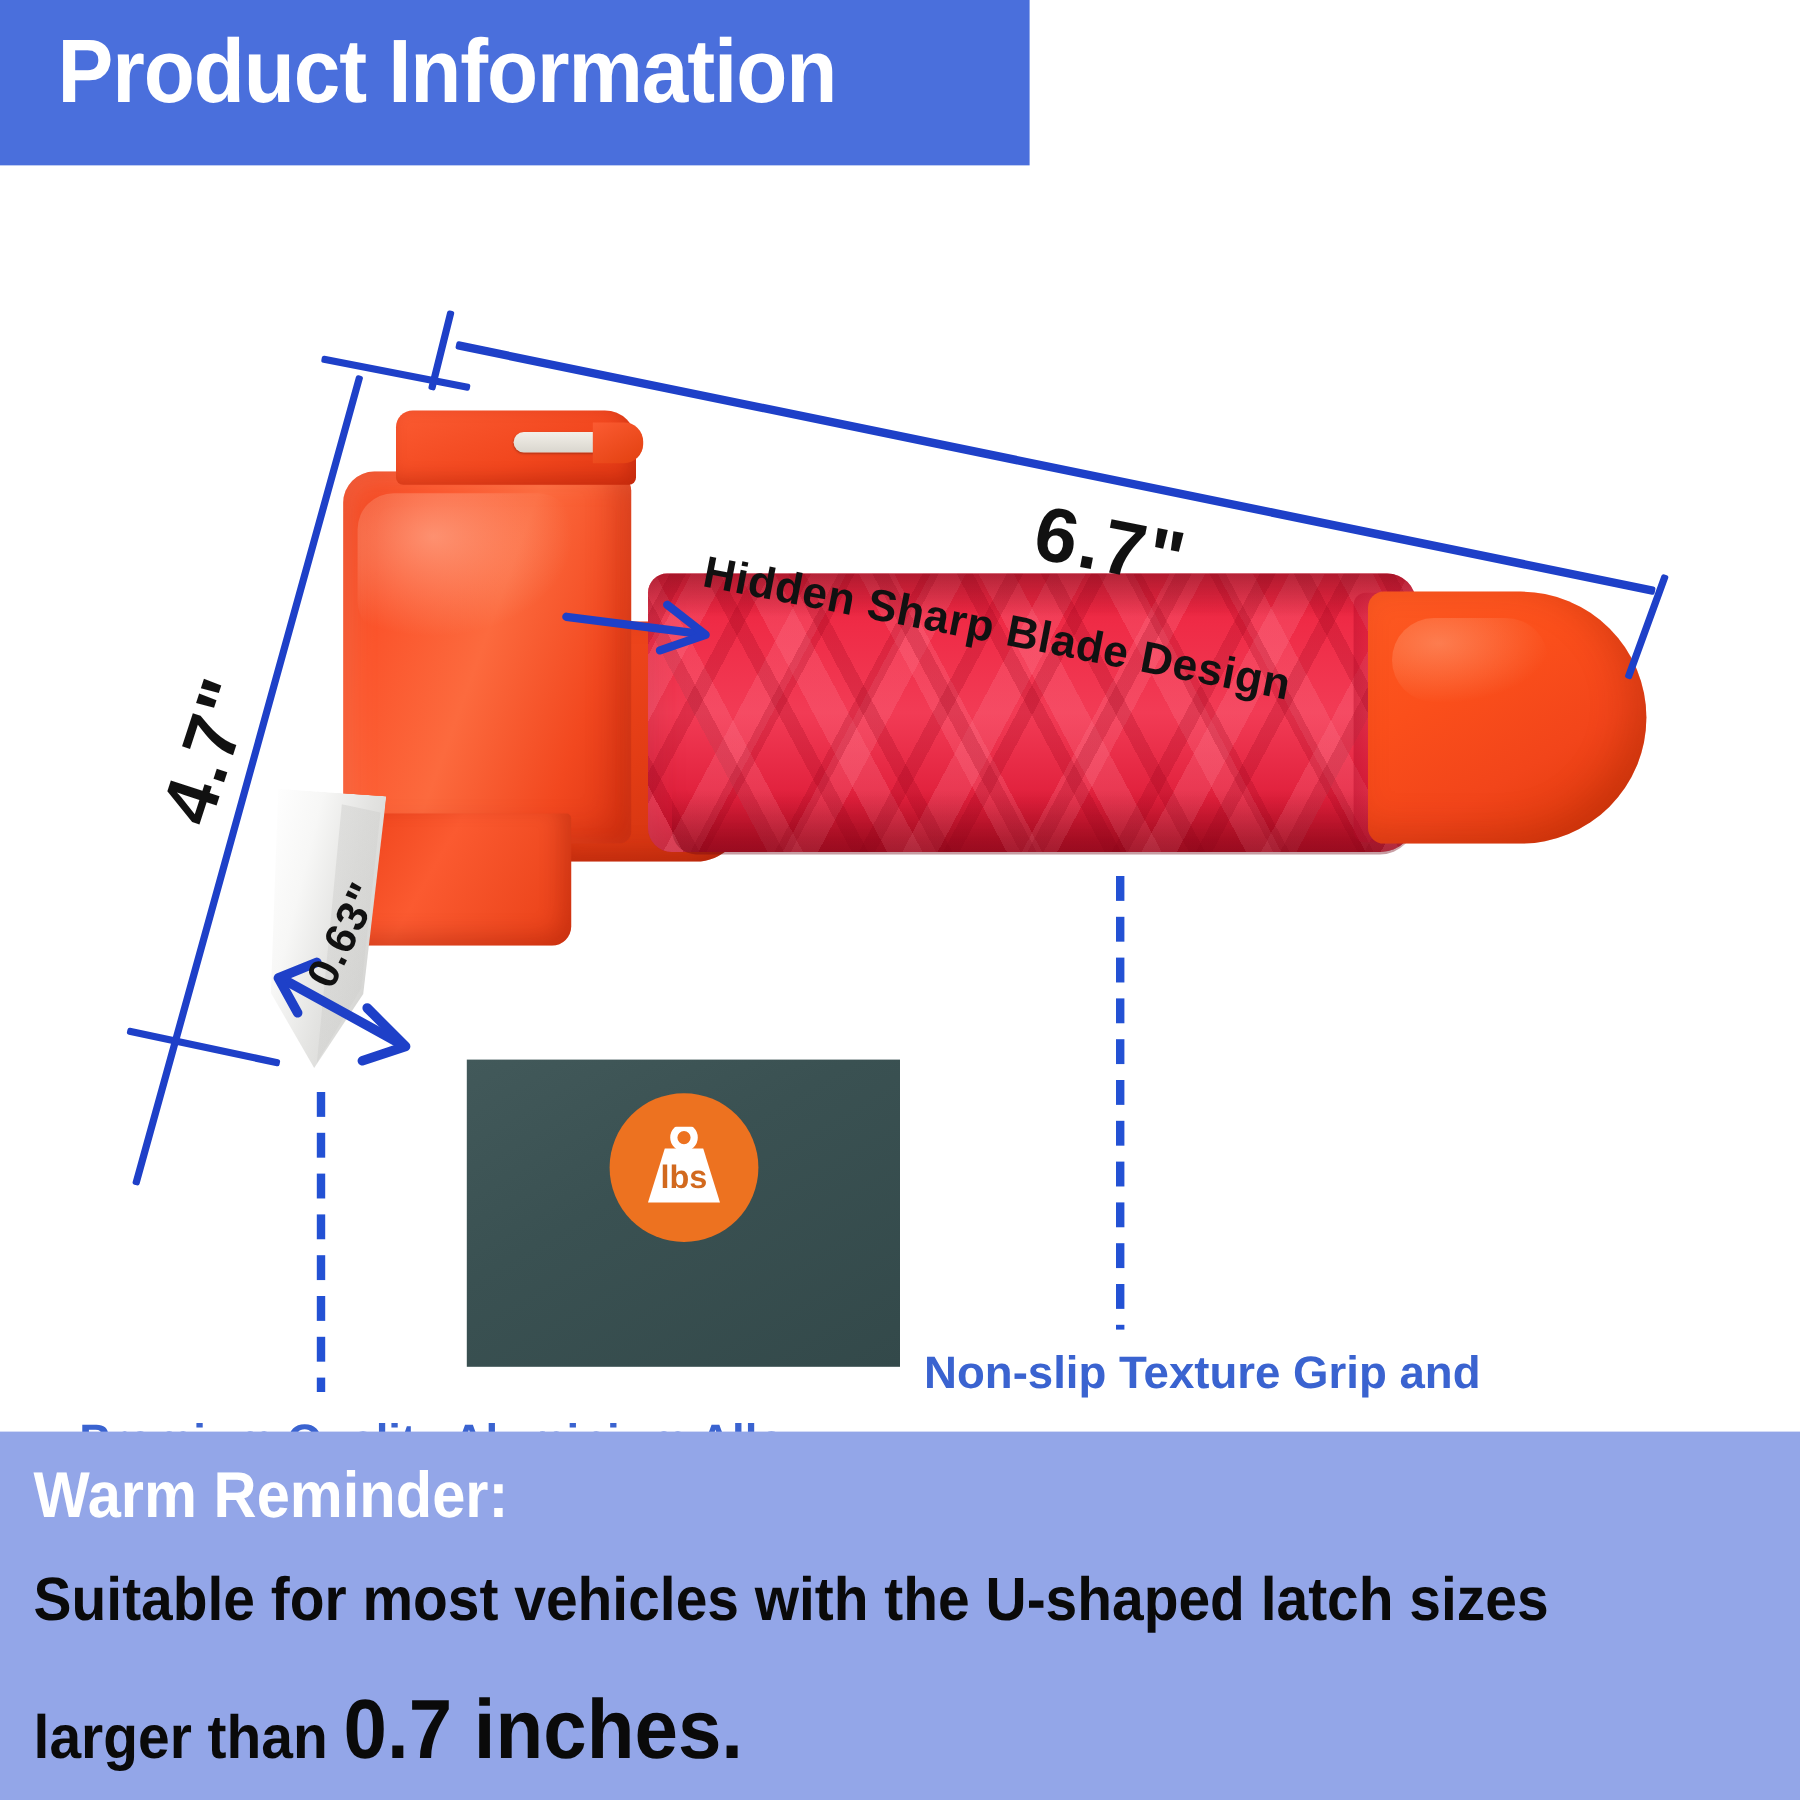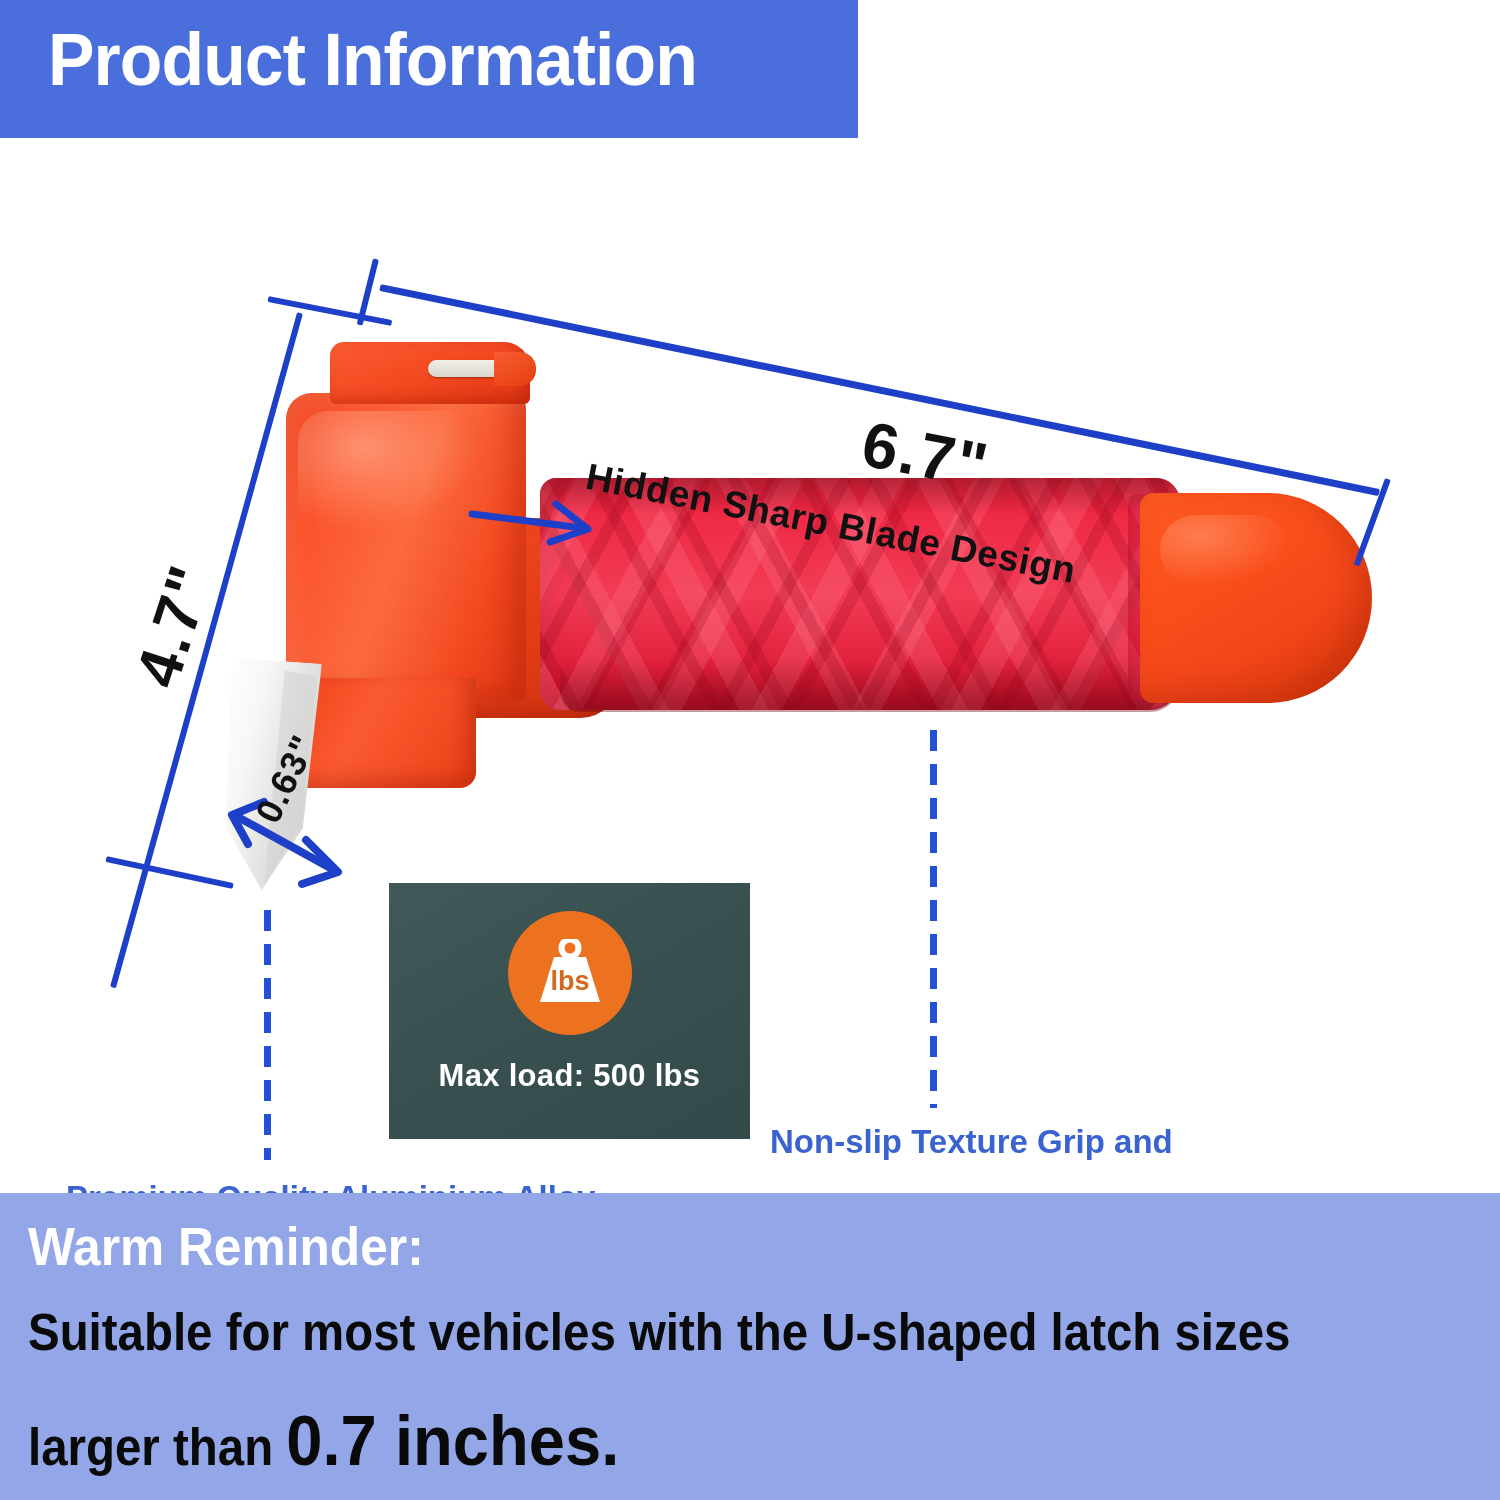--- a/index.html
+++ b/index.html
@@ -157,21 +157,21 @@
   .t-67{font-size:64px;left:862px;top:280px;transform:rotate(11deg);letter-spacing:2px;}
   .t-47{font-size:62px;left:112px;top:452px;transform:rotate(-72deg);letter-spacing:2px;}
   .t-063{font-size:36px;left:240px;top:620px;transform:rotate(-64deg);letter-spacing:1px;}
   .t-blade{
     font-size:37px;left:582px;top:365px;transform:rotate(11deg);
     letter-spacing:.5px;
   }
 
   
   .caption{
-    position:absolute;color:#3a63d0;font-weight:bold;font-size:33px;
+    position:absolute;color:#3a63d0;font-weight:bold;font-size:38px;
     white-space:nowrap;line-height:1.45;
   }
   .cap-alu{left:66px;top:1036px;}
   .cap-grip{left:770px;top:980px;}
 
   
   .badge{
     position:absolute;left:389px;top:745px;width:336px;height:256px;
     background:linear-gradient(150deg,#42595a 0%,#3a5152 40%,#33494a 100%);
     overflow:hidden;
@@ -271,21 +271,20 @@
       <div>Comfortable Design for Hand Grip</div>
     </div>
 
     <div class="badge">
       <div class="badge-circle"></div>
       <svg class="weight-ico" viewBox="0 0 76 66">
         <circle cx="38" cy="9" r="8.5" fill="none" stroke="#ffffff" stroke-width="6"></circle>
         <path d="M22 18 L54 18 L68 63 L8 63 Z" fill="#ffffff"></path>
         <text x="38" y="51" text-anchor="middle" font-family="Liberation Sans, sans-serif" font-size="27" font-weight="bold" fill="#d2691e">lbs</text>
       </svg>
-      <div class="badge-label">Max load: 500 lbs</div>
     </div>
 
   </div>
 </div>
 
 <div class="bottom-banner">
   <div class="bb-title">Warm Reminder:</div>
   <div class="bb-line1">Suitable for most vehicles with the U-shaped latch sizes</div>
   <div class="bb-line2">
     <span>larger than </span><span class="bb-big">0.7 inches</span><span class="bb-big">.</span>

